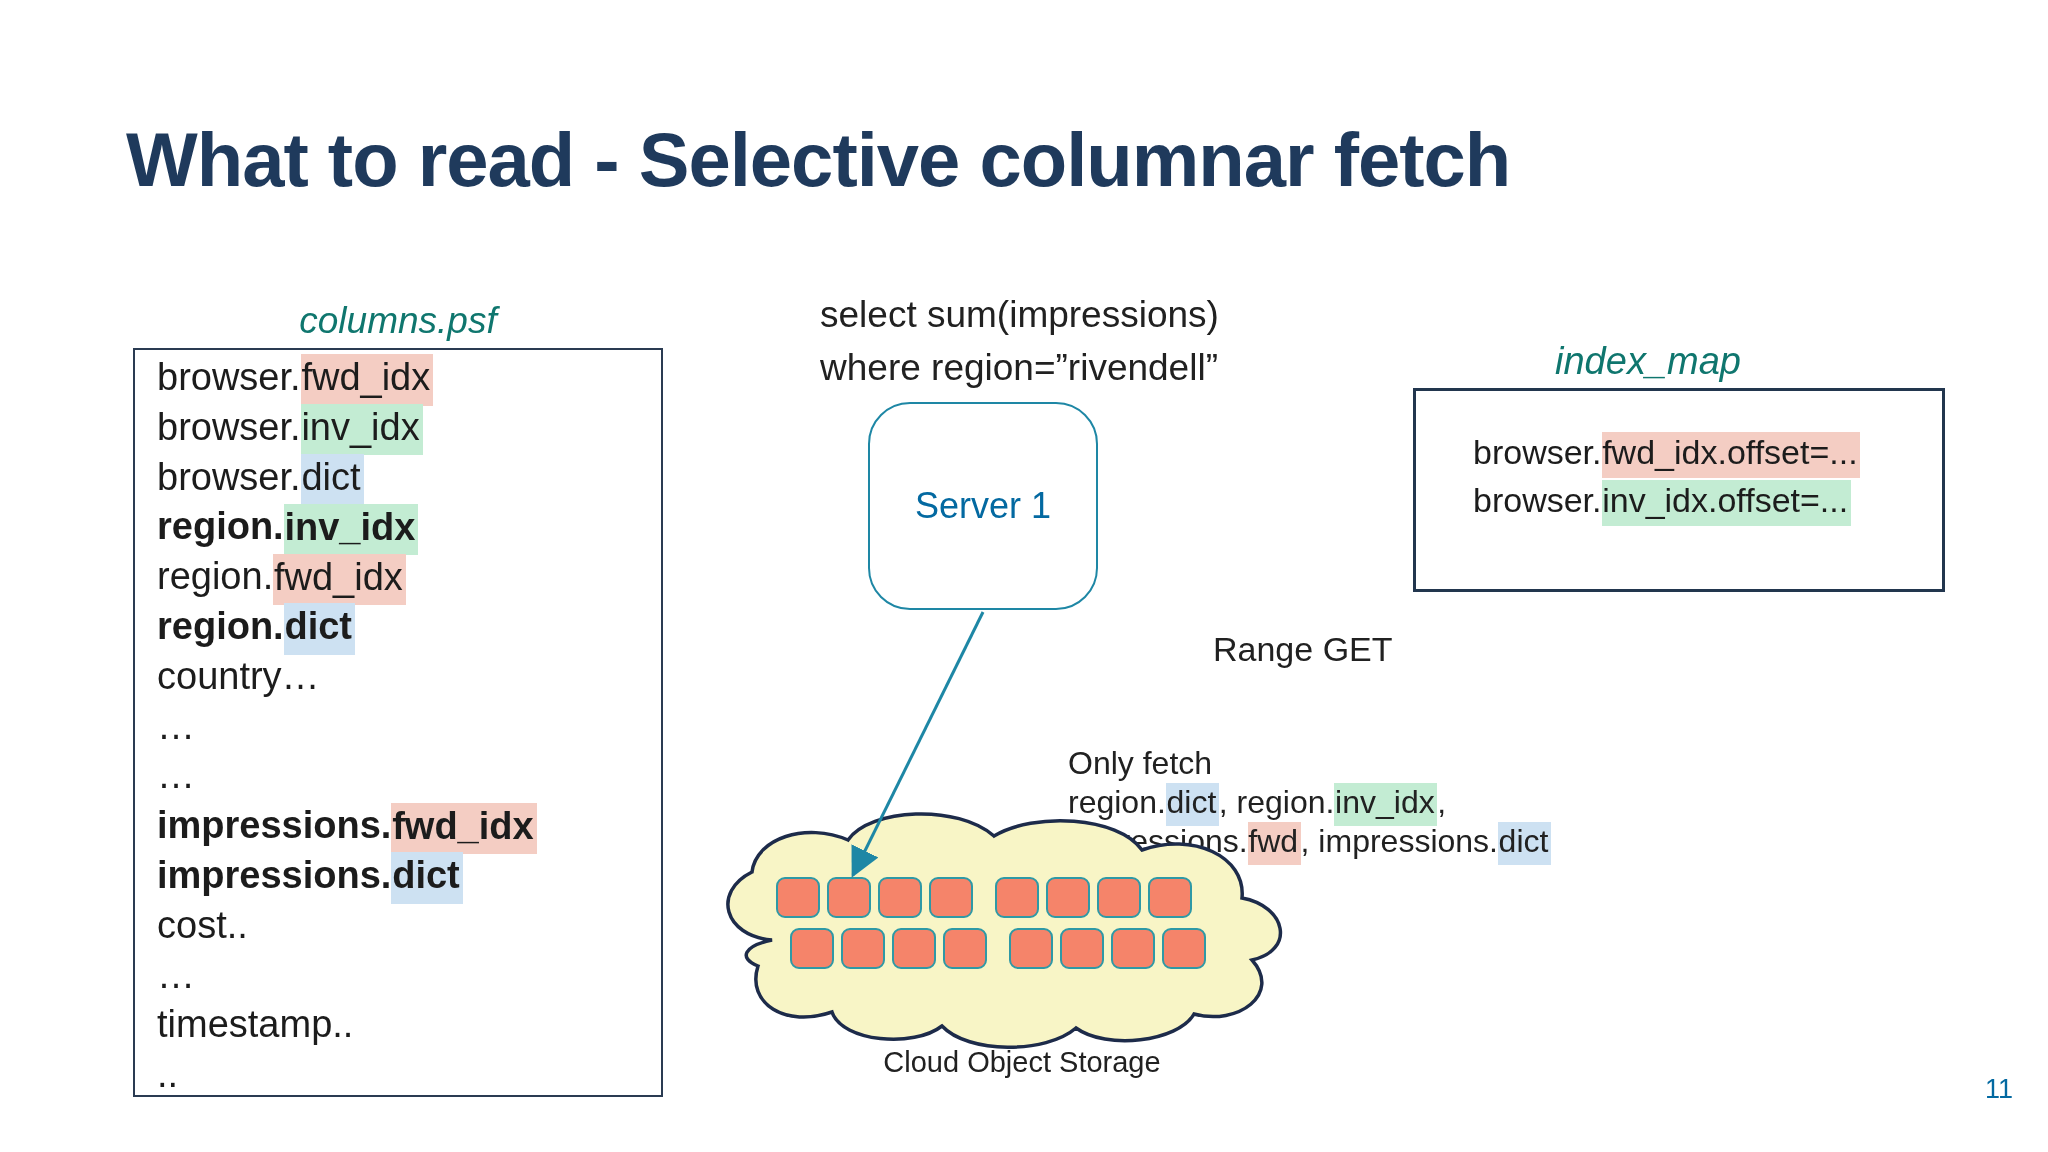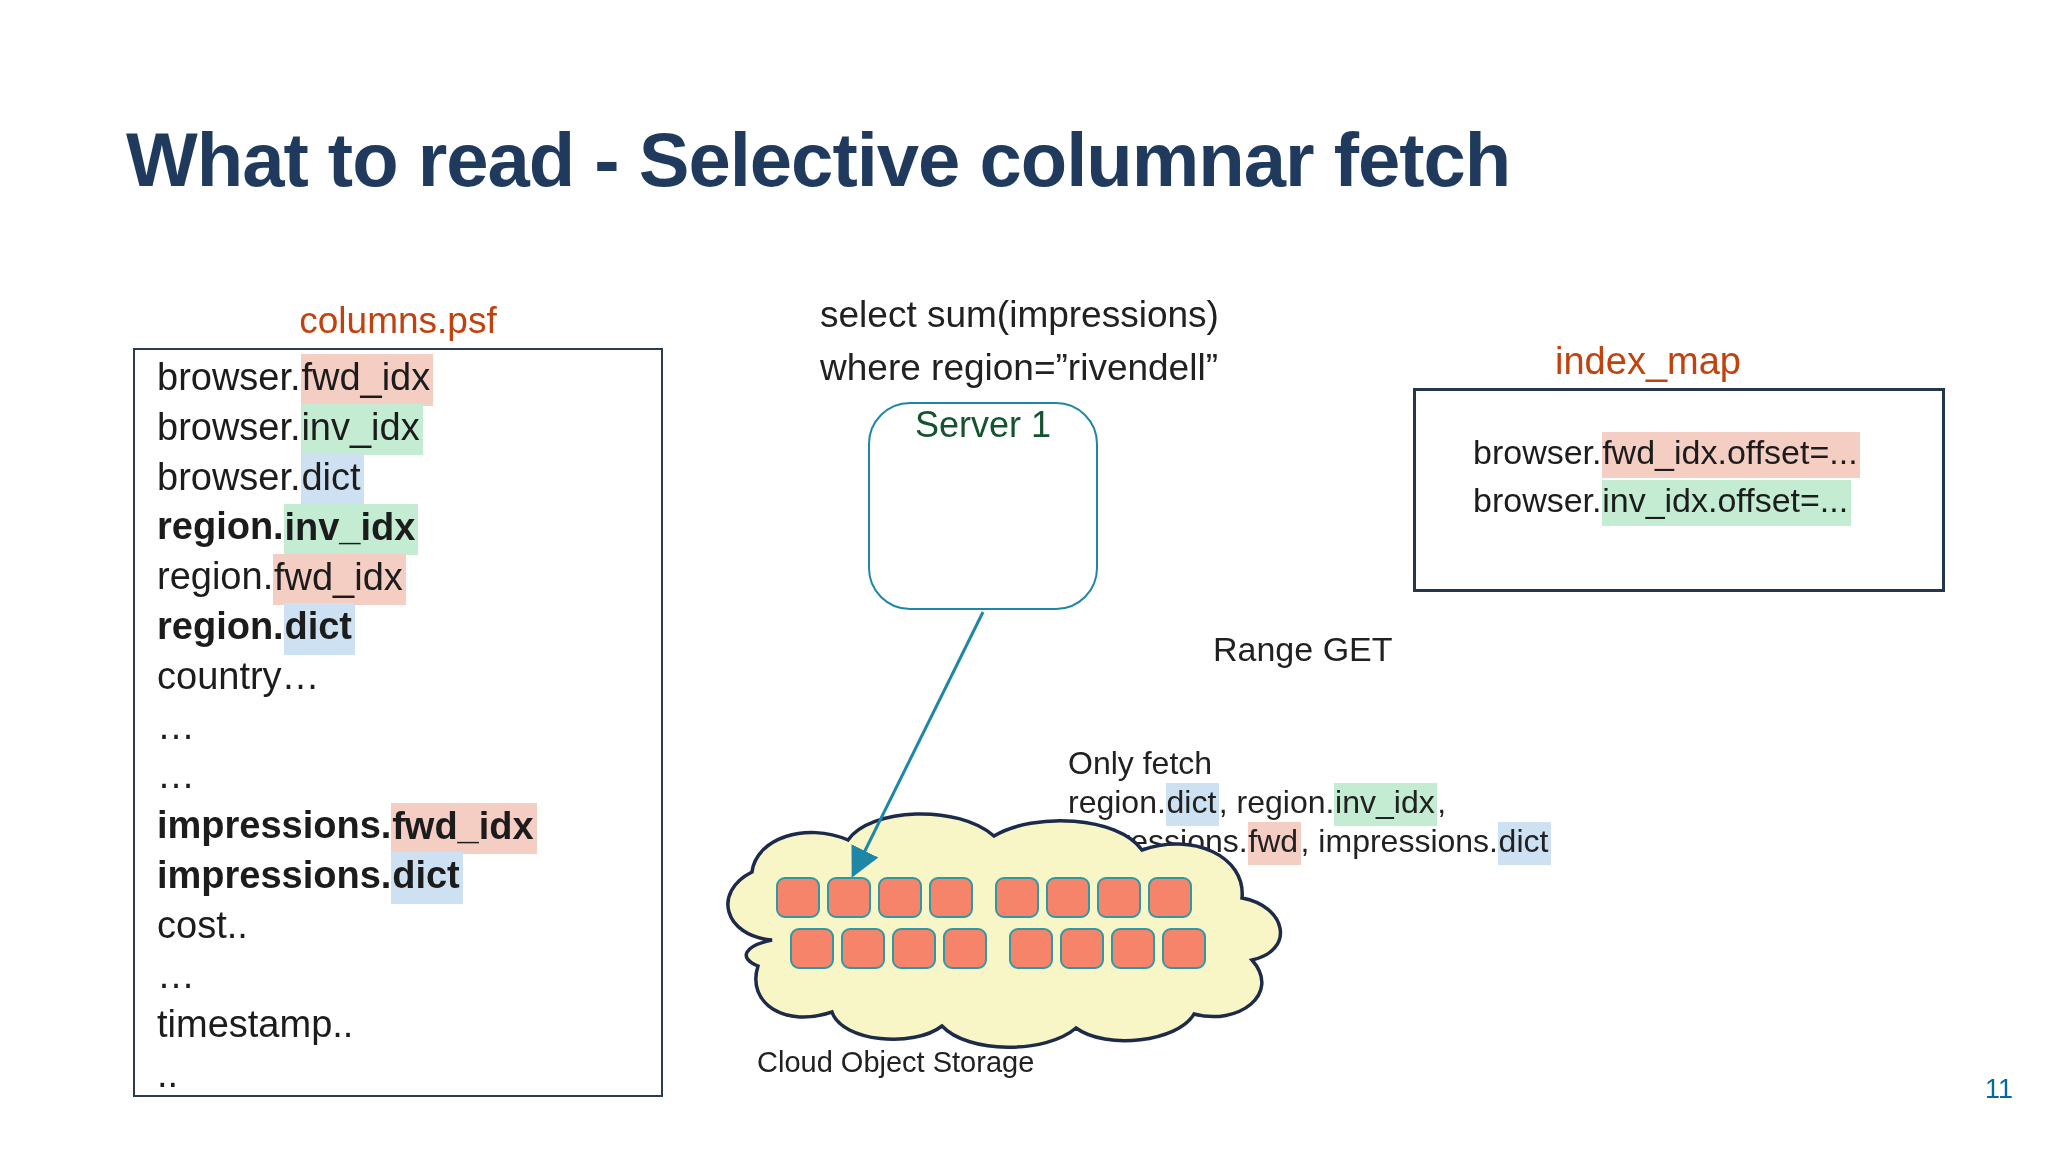--- a/index.html
+++ b/index.html
@@ -16,40 +16,40 @@
     --block-stroke:#2e99a6;
   }
   *{margin:0;padding:0;box-sizing:border-box;}
   html,body{width:2048px;height:1152px;background:#ffffff;overflow:hidden;
     font-family:"Liberation Sans","DejaVu Sans",sans-serif;color:var(--ink);}
   main{position:relative;width:2048px;height:1152px;}
 
   .title{position:absolute;left:126px;top:116px;font-size:76px;font-weight:bold;
     color:var(--navy);letter-spacing:-1px;white-space:nowrap;}
 
-  .panel-label{position:absolute;color:#c2410c;white-space:nowrap;}
+  .panel-label{position:absolute;color:#0f766e;white-space:nowrap;font-style:italic;}
   .columns-label{left:133px;top:300px;width:530px;text-align:center;font-size:37px;}
   .indexmap-label{left:1413px;top:340px;width:470px;text-align:center;font-size:38px;}
 
   .columns-box{position:absolute;left:133px;top:348px;width:530px;height:749px;
     border:2px solid var(--border-navy);background:#ffffff;
     padding:3px 0 16px 22px;font-size:38px;}
   .columns-box .entry-line{line-height:49.8px;white-space:nowrap;}
 
   .indexmap-box{position:absolute;left:1413px;top:388px;width:532px;height:204px;
     border:3px solid #22364e;background:#ffffff;
     padding:37px 0 0 21px;font-size:34px;}
   .indexmap-box .entry-line{line-height:48px;white-space:nowrap;margin-left:36px;}
 
   .query{position:absolute;left:820px;top:288px;font-size:37px;line-height:53px;
     color:#212121;white-space:nowrap;}
 
   .server-box{position:absolute;left:868px;top:402px;width:230px;height:208px;
     border:2.5px solid var(--teal);border-radius:42px;background:#ffffff;
-    display:flex;justify-content:center;font-size:36px;color:#14532d;}
+    display:flex;align-items:center;justify-content:center;font-size:36px;color:#0369a1;}
 
   .range-get{position:absolute;left:1213px;top:630px;font-size:34px;color:#212121;white-space:nowrap;}
 
   .only-fetch{position:absolute;left:1068px;top:700px;font-size:32px;color:#212121;margin-top:44px;}
   .only-fetch .entry-line{line-height:39px;white-space:nowrap;}
 
   .hl-pink{background:var(--pink);}
   .hl-green{background:var(--green);}
   .hl-blue{background:var(--blue);}
   .hl-pink,.hl-green,.hl-blue{padding:0.04em 0.08em 0.2em 0.02em;}
@@ -59,21 +59,21 @@
   .arrow-layer line{stroke:var(--teal);stroke-width:3;}
   .arrow-head{fill:var(--teal);}
 
   .cloud-wrap{position:absolute;left:686px;top:808px;width:628px;height:252px;z-index:1;}
   .cloud-svg{position:absolute;left:0;top:0;width:628px;height:252px;overflow:visible;}
   .cloud-svg path{fill:var(--cloud-fill);stroke:var(--cloud-stroke);stroke-width:3.5;}
   .blocks{position:absolute;left:0;top:0;width:100%;height:100%;}
   .block{position:absolute;width:44px;height:41px;border-radius:9px;
     background:var(--block-fill);border:2.5px solid var(--block-stroke);}
 
-  .cloud-label{position:absolute;left:757px;top:1046px;width:480px;text-align:left;
+  .cloud-label{position:absolute;left:782px;top:1046px;width:480px;text-align:center;
     font-size:29px;color:#212121;white-space:nowrap;}
 
   .page-number{position:absolute;left:1985px;top:1074px;font-size:27px;color:#0369a1;}
 </style>
 </head>
 <body>
 
 <main>
 
   <h1 class="title">What to read - Selective columnar fetch</h1>

